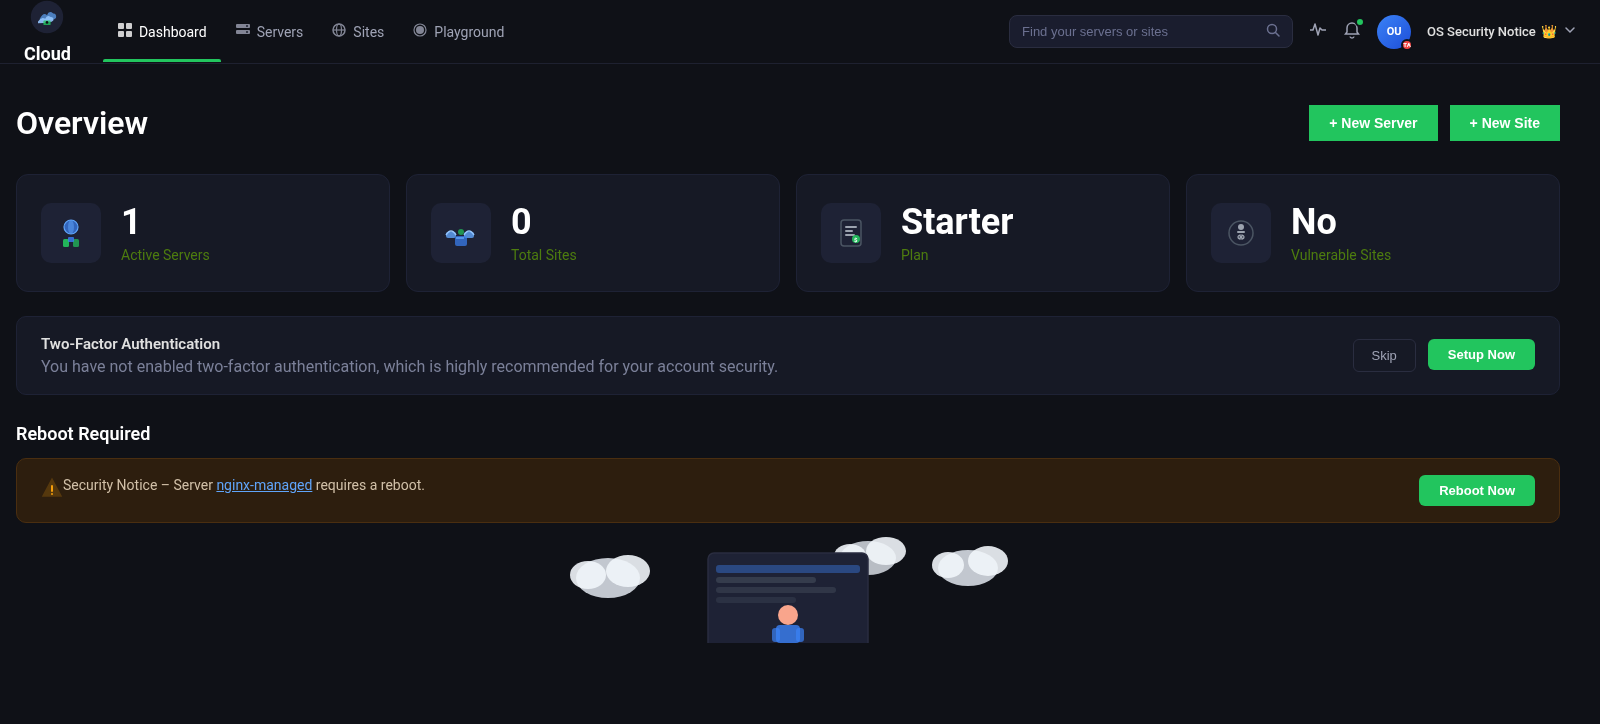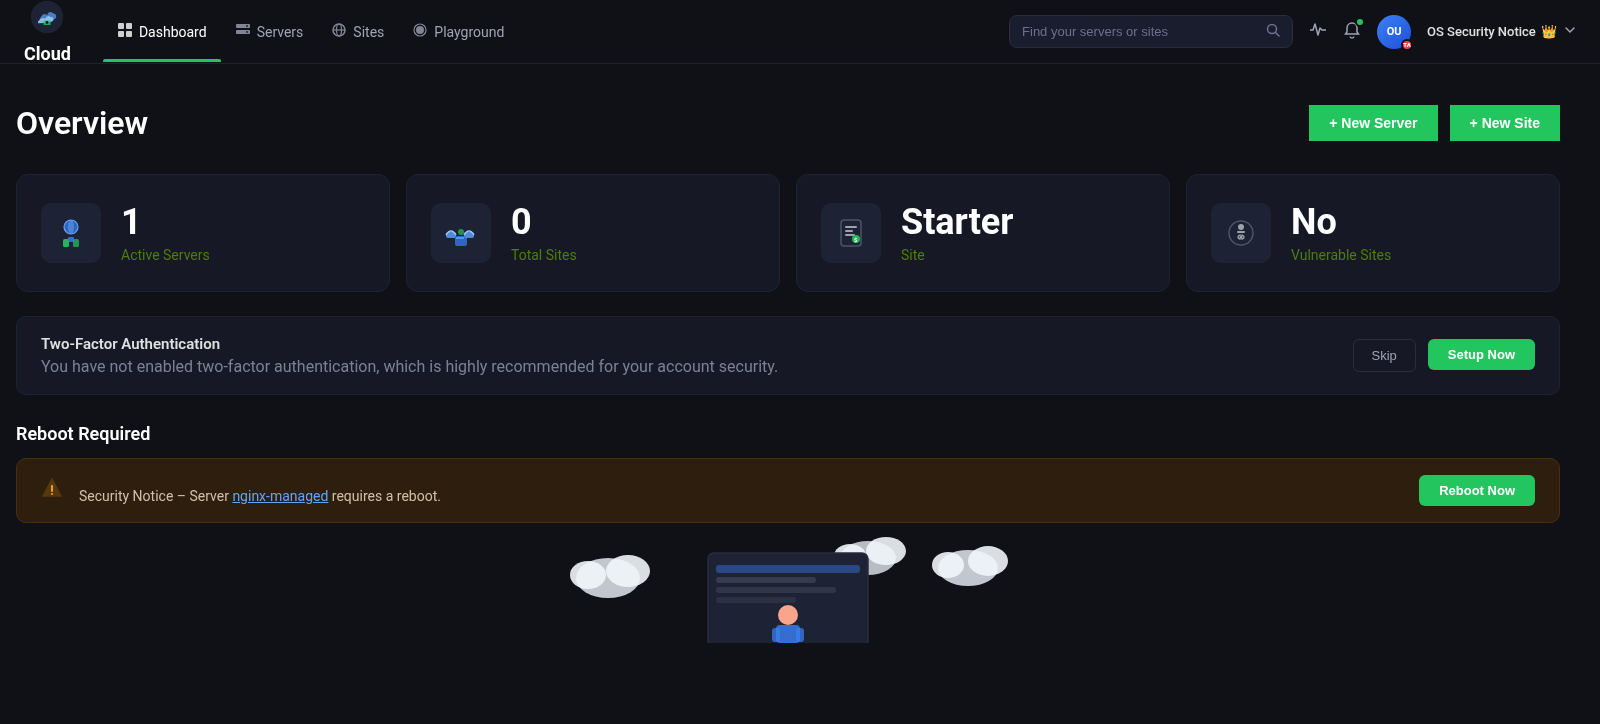--- a/index.html
+++ b/index.html
@@ -283,22 +283,22 @@
       background: #2d1e0e;
       border: 1px solid #4a2e10;
       border-radius: 10px;
       padding: 16px 24px;
       display: flex;
       align-items: center;
       justify-content: space-between;
     }
     .reboot-left {
       display: flex;
-      align-items: flex-end;
-      gap: 16px;
+      align-items: flex-start;
+      gap: 0;
       font-size: 14px;
       color: #d1c0a8;
     }
     .warn-icon {
       font-size: 20px;
       color: #f59e0b;
     }
     .server-link {
       color: #60a5fa;
       text-decoration: underline;
@@ -482,21 +482,21 @@
           <rect x="8" y="5" width="20" height="26" rx="3" fill="#1e2235" stroke="#4b5563" stroke-width="1.5"></rect>
           <rect x="12" y="11" width="12" height="2" rx="1" fill="#9ca3af"></rect>
           <rect x="12" y="15" width="8" height="2" rx="1" fill="#9ca3af"></rect>
           <rect x="12" y="19" width="10" height="2" rx="1" fill="#9ca3af"></rect>
           <circle cx="23" cy="24" r="4" fill="#22c55e" opacity="0.9"></circle>
           <text x="21" y="27" font-size="6" fill="white" font-weight="bold">$</text>
         </svg>
       </div>
       <div class="stat-content">
         <div class="stat-number">Starter</div>
-        <div class="stat-label">Site</div>
+        <div class="stat-label">Plan</div>
       </div>
     </div>
 
     <div class="stat-card">
       <div class="stat-icon-wrap">
         <svg width="36" height="36" viewBox="0 0 36 36" fill="none">
           <circle cx="18" cy="18" r="12" fill="#1e2235" stroke="#4b5563" stroke-width="1.5"></circle>
           <circle cx="18" cy="12" r="3" fill="#9ca3af"></circle>
           <rect x="14" y="16" width="8" height="2" rx="1" fill="#9ca3af"></rect>
           <ellipse cx="18" cy="22" rx="3" ry="2" fill="none" stroke="#9ca3af" stroke-width="1.2"></ellipse>

